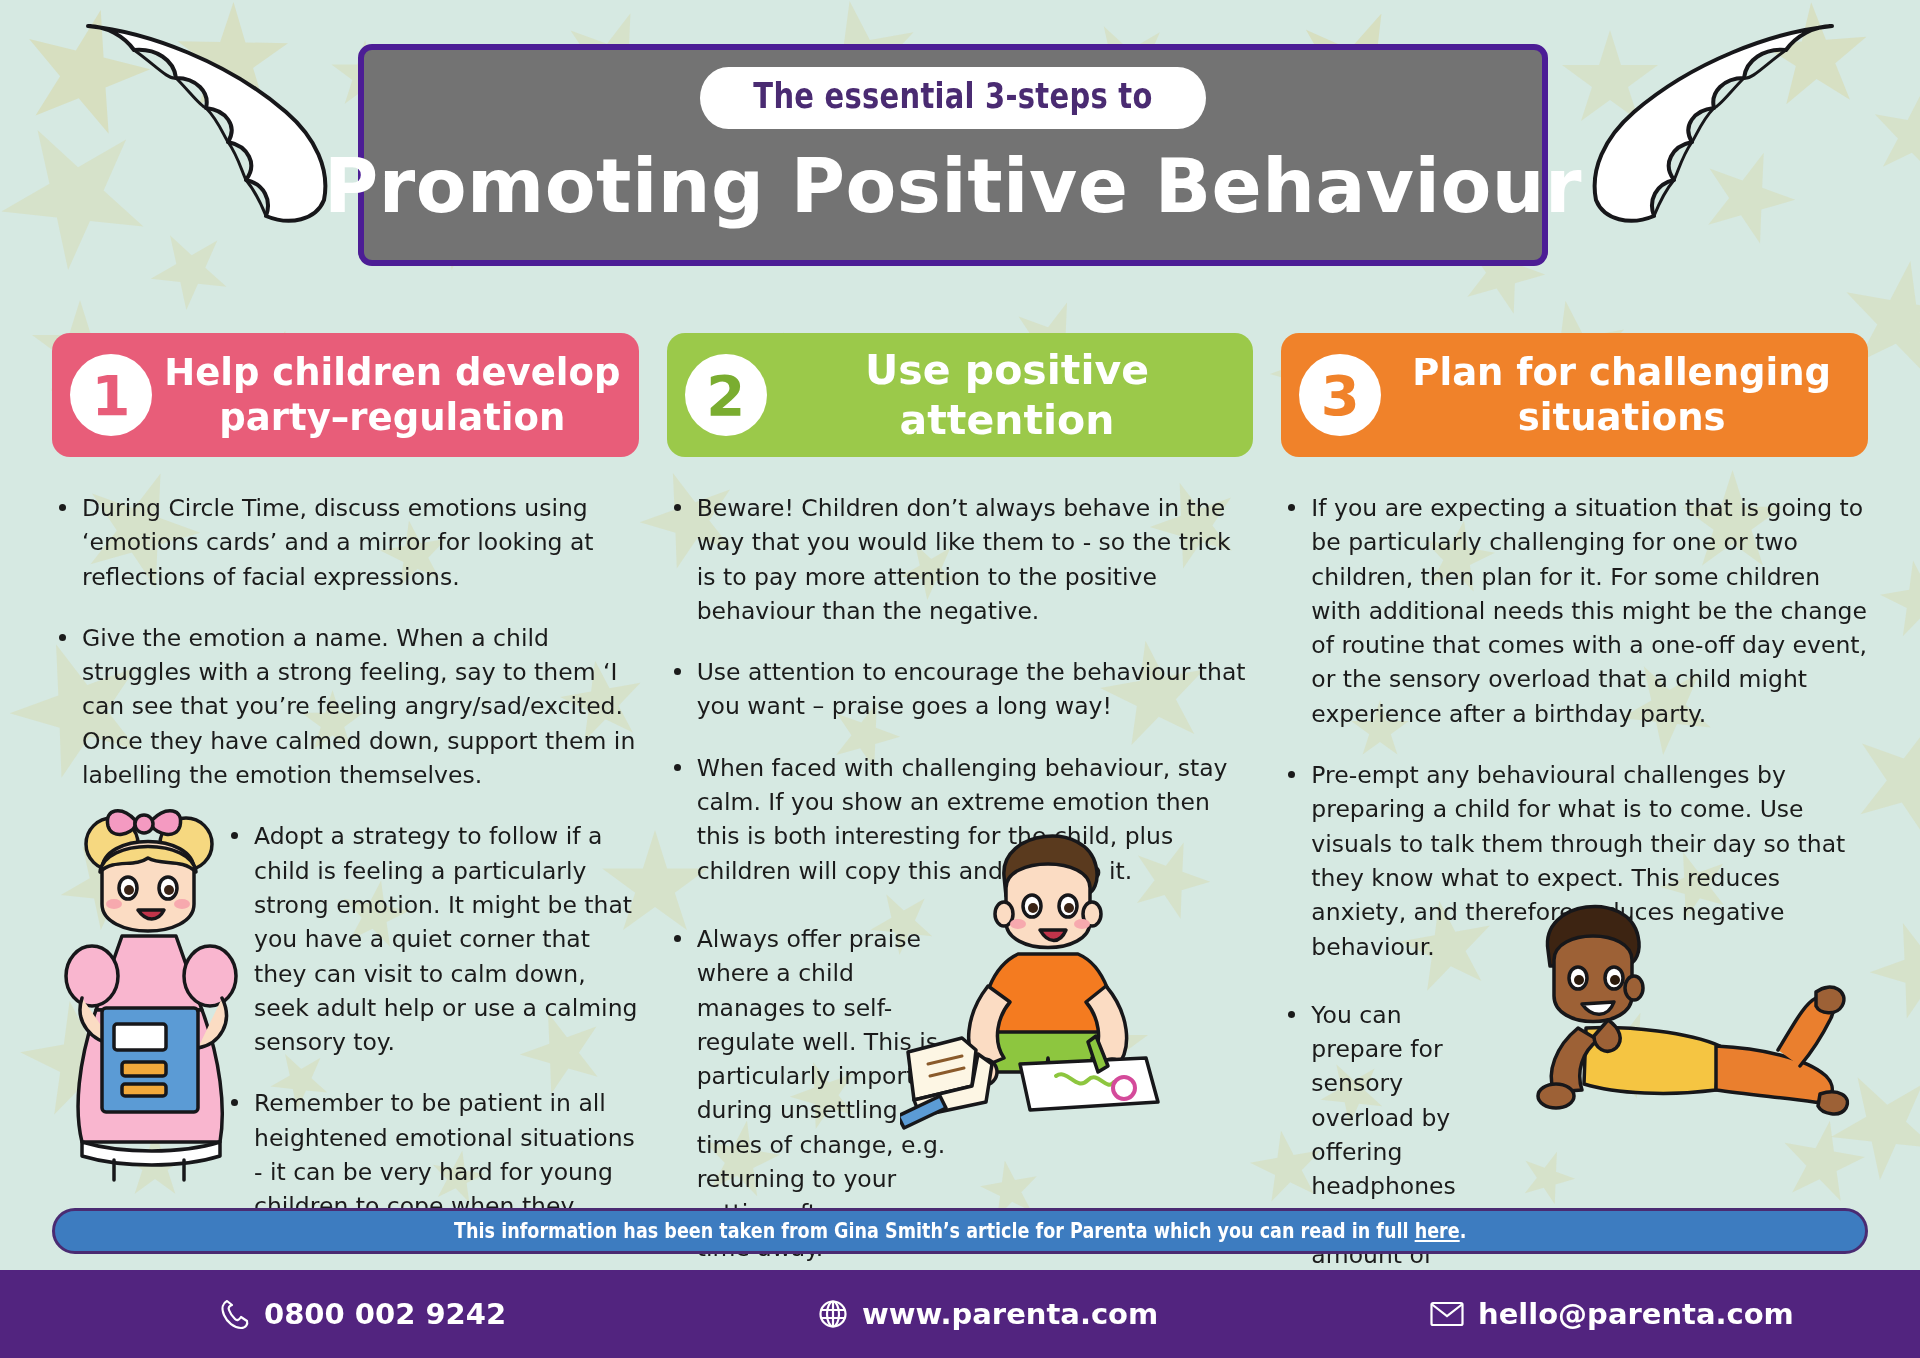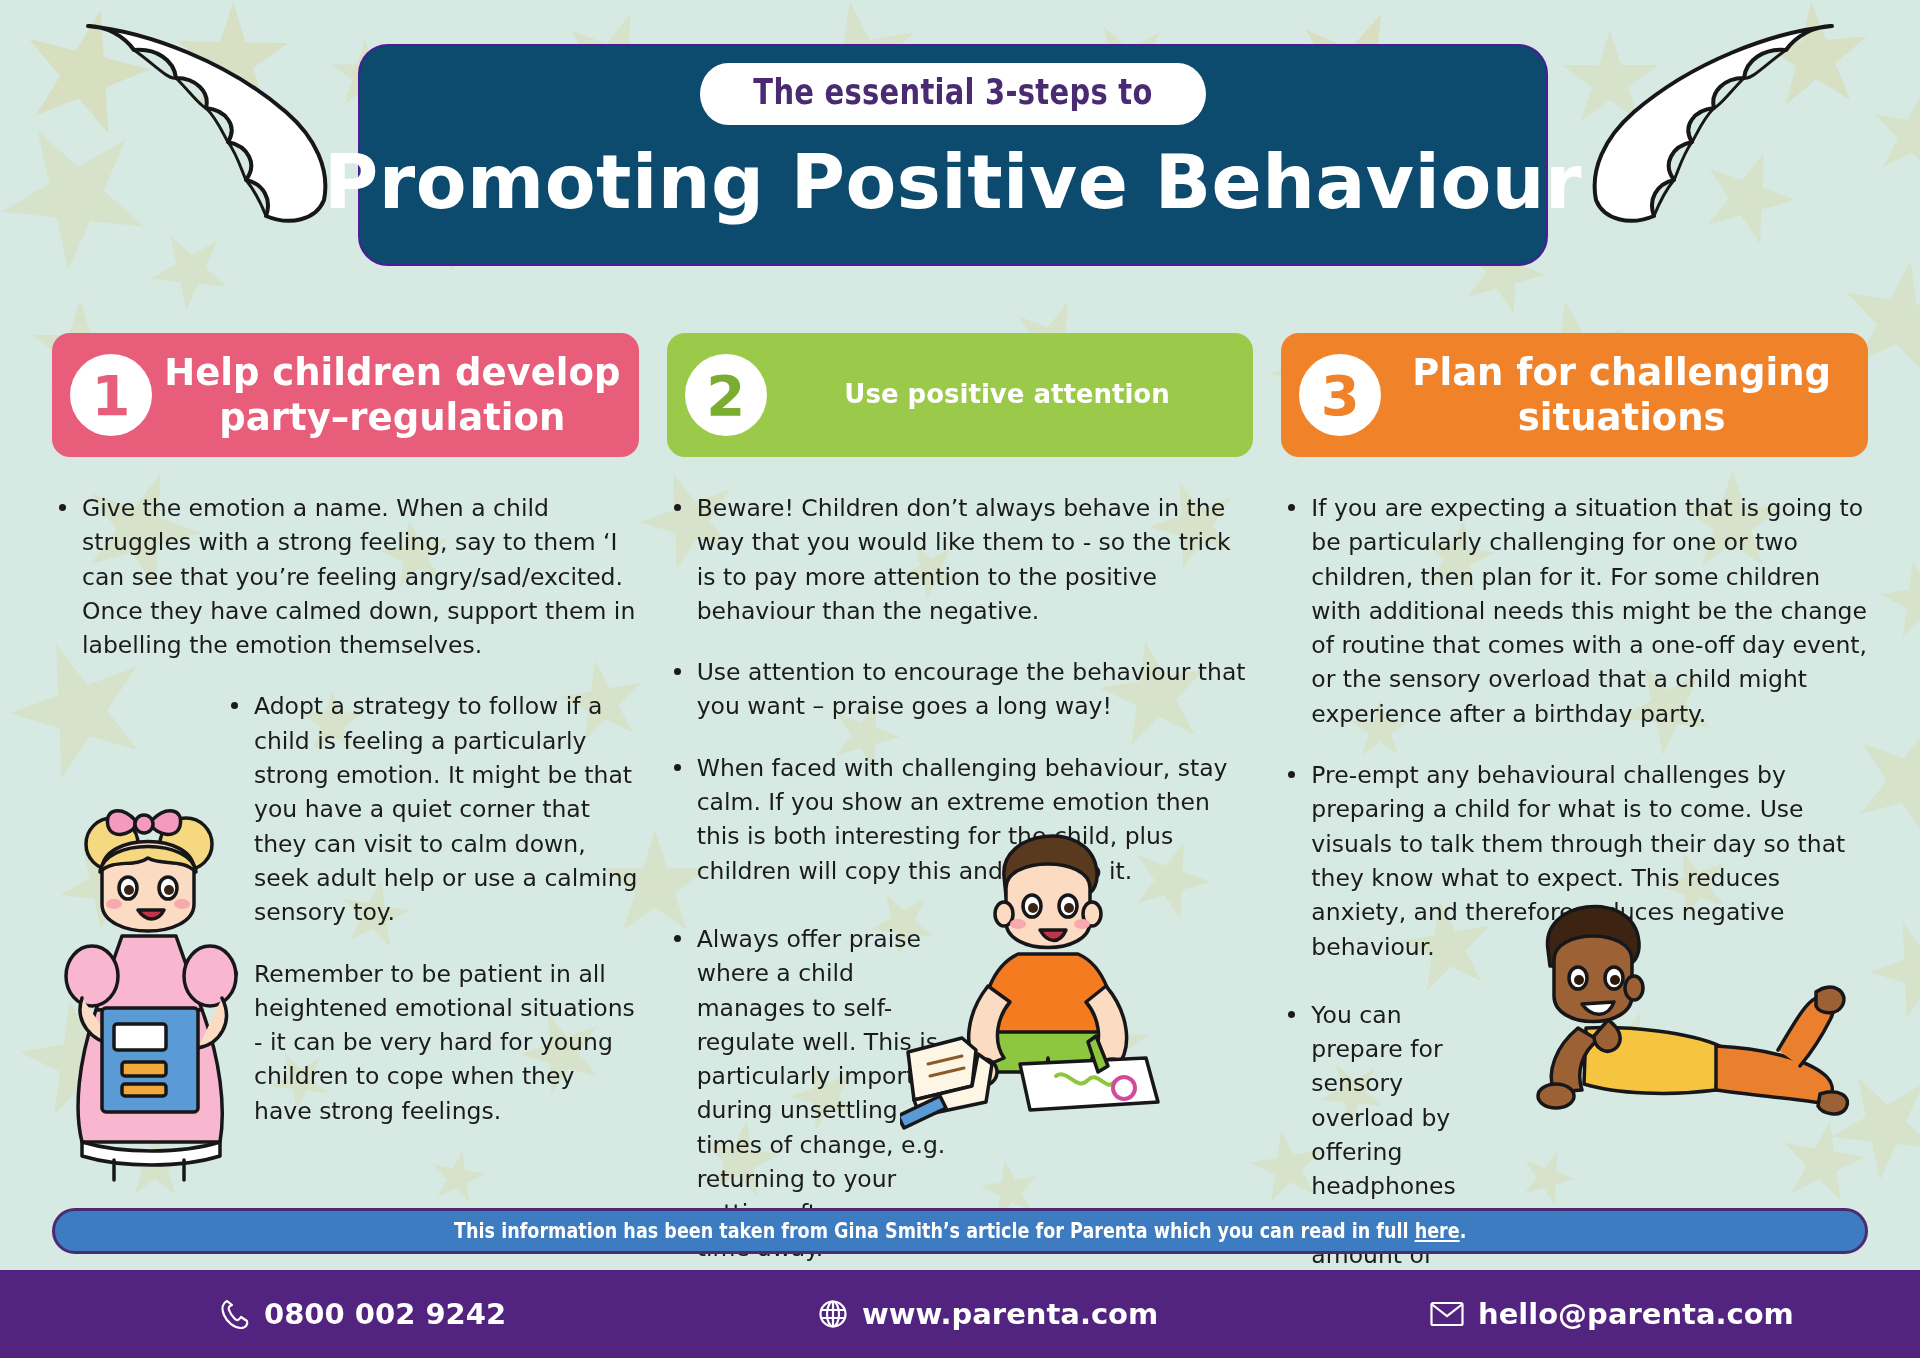--- a/index.html
+++ b/index.html
@@ -23,23 +23,23 @@
   }
 
   
   .wing { position: absolute; z-index: 1; pointer-events: none; }
   .wing svg { display: block; }
 
   
   .header-band {
     position: absolute;
     left: 358px; top: 44px; width: 1190px; height: 222px;
-    background: #0c4a6e;
-    border: 2px solid #4c1d95;
-    border-radius: 30px;
+    background: #737373;
+    border: 6px solid #4c1d95;
+    border-radius: 14px;
     z-index: 3;
     display: flex; flex-direction: column; align-items: center;
   }
   .header-kicker {
     margin-top: 17px;
     background: #ffffff;
     border-radius: 34px;
     padding: 9px 58px 13px;
     color: #4a2b72;
     font-size: 35px;
@@ -96,21 +96,21 @@
   .step-title {
     flex: 1;
     text-align: center;
     color: #ffffff;
     font-size: 37px;
     font-weight: 700;
     line-height: 1.22;
     padding: 0 8px 0 2px;
     font-family: "DejaVu Sans", "Liberation Sans", sans-serif;
   }
-  .step-title.one-line { font-size: 26px; }
+  .step-title.one-line { font-size: 41px; }
 
   .bullets {
     margin-top: 34px;
     list-style: none;
   }
   .bullets li {
     position: relative;
     padding-left: 30px;
     margin-bottom: 27px;
     font-size: 23.5px;
@@ -279,20 +279,21 @@
 </div>
 
 <div class="columns">
 
   <div class="col">
     <div class="step-head c1">
       <div class="step-num">1</div>
       <div class="step-title">Help children develop party–regulation</div>
     </div>
     <ul class="bullets">
+      <li>During Circle Time, discuss emotions using ‘emotions cards’ and a mirror for looking at reflections of facial expressions.</li>
       <li>Give the emotion a name.  When a child struggles with a strong feeling, say to them ‘I can see that you’re feeling angry/sad/excited. Once they have calmed down, support them in labelling the emotion themselves.</li>
     </ul>
     <ul class="bullets indented">
       <li>Adopt a strategy to follow if a child is feeling a particularly strong emotion. It might be that you have a quiet corner that they can visit to calm down, seek adult help or use a calming sensory toy.</li>
       <li>Remember to be patient in all heightened emotional situations - it can be very hard for young children to cope when they have strong feelings.</li>
     </ul>
   </div>
 
   <div class="col">
     <div class="step-head c2">

